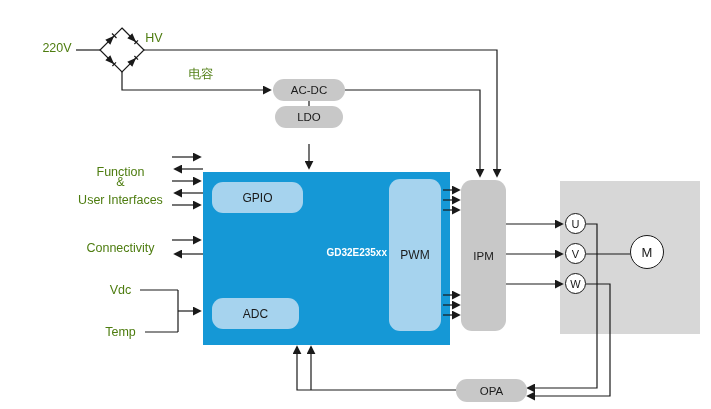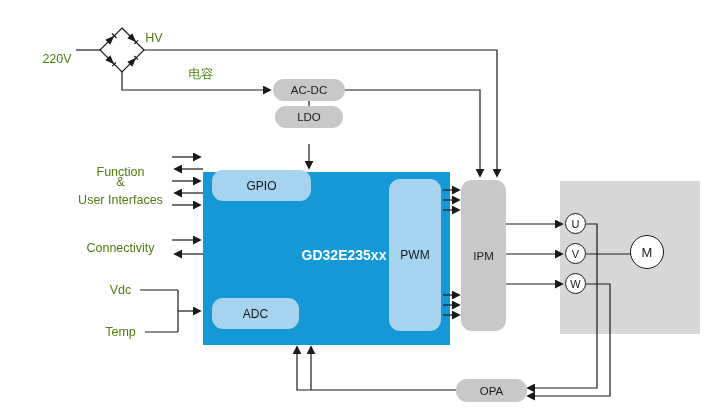--- a/index.html
+++ b/index.html
@@ -9,22 +9,22 @@
   svg.wires { position:absolute; left:0; top:0; z-index:2; }
   .lbl { position:absolute; color:#4d7c0f; font-size:12.5px; line-height:1.15; text-align:center; z-index:3; }
   .box { position:absolute; display:flex; align-items:center; justify-content:center;
          font-size:11.5px; color:#1a1a1a; z-index:3;border-radius:11px; }
   .gray { background:#c8c8c8; }
   .blue-inner { background:#a6d3ee; font-size:12px; }
   .mcu-body { position:absolute; background:#1598d6; z-index:1; }
   .panel { position:absolute; background:#d7d7d7; z-index:1; }
   .phase { background:#ffffff; border:1px solid #1a1a1a; font-size:11px; }
   .motor { background:#ffffff; border:1.5px solid #1a1a1a; border-radius:50%; font-size:13px; }
-  .mcu-label { position:absolute; color:#ffffff; font-weight:bold; font-size:14px;
-               text-align:center; z-index:3; }
+  .mcu-label { position:absolute; color:#ffffff; font-weight:bold; font-size:10px;
+               text-align:right; z-index:3; }
 </style>
 </head>
 <body>
 
 <div class="stage">
 
   <div class="mcu-body" style="left:203px;top:172px;width:247px;height:173px"></div>
   <div class="panel" style="left:560px;top:181px;width:140px;height:153px"></div>
 
   <svg class="wires" width="711" height="409" viewBox="0 0 711 409">
@@ -79,35 +79,35 @@
       <path d="M311,390 V347" marker-end="url(#ah)"></path>
     </g>
     <g fill="#1a1a1a" stroke="none">
       <path d="M114.2,35.8 L110.3,44.7 L105.3,39.7 Z
                M136.2,42.2 L132.3,33.3 L127.3,38.3 Z
                M114.2,64.2 L110.3,55.3 L105.3,60.3 Z
                M136.2,57.8 L132.3,66.7 L127.3,61.7 Z"></path>
     </g>
   </svg>
 
-  <div class="lbl" style="left:36px;top:52px;width:42px">220V</div>
+  <div class="lbl" style="left:36px;top:41px;width:42px">220V</div>
   <div class="lbl" style="left:140px;top:31px;width:28px">HV</div>
   <div class="lbl" style="left:181px;top:67px;width:40px">电容</div>
 
   <div class="lbl" style="left:58px;top:165px;width:125px">Function</div>
   <div class="lbl" style="left:58px;top:175px;width:125px">&amp;</div>
   <div class="lbl" style="left:58px;top:241px;width:125px">Connectivity</div>
   <div class="lbl" style="left:58px;top:193px;width:125px">User Interfaces</div>
   <div class="lbl" style="left:58px;top:283px;width:125px">Vdc</div>
   <div class="lbl" style="left:58px;top:325px;width:125px">Temp</div>
 
   <div class="box gray" style="left:273px;top:79px;width:72px;height:22px">AC-DC</div>
   <div class="box gray" style="left:275px;top:106px;width:68px;height:22px">LDO</div>
 
-  <div class="box blue-inner" style="left:212px;top:170px;width:99px;height:31px">GPIO</div>
+  <div class="box blue-inner" style="left:212px;top:182px;width:91px;height:31px">GPIO</div>
   <div class="box blue-inner" style="left:212px;top:298px;width:87px;height:31px">ADC</div>
   <div class="box blue-inner" style="left:389px;top:179px;width:52px;height:152px">PWM</div>
   <div class="mcu-label" style="left:301px;top:247px;width:86px">GD32E235xx</div>
 
   <div class="box gray" style="left:461px;top:180px;width:45px;height:151px">IPM</div>
 
   <div class="box phase" style="left:565px;top:213px;width:21px;height:21px">U</div>
   <div class="box phase" style="left:565px;top:243px;width:21px;height:21px">V</div>
   <div class="box phase" style="left:565px;top:273px;width:21px;height:21px">W</div>
   <div class="box motor" style="left:630px;top:235px;width:34px;height:34px">M</div>

